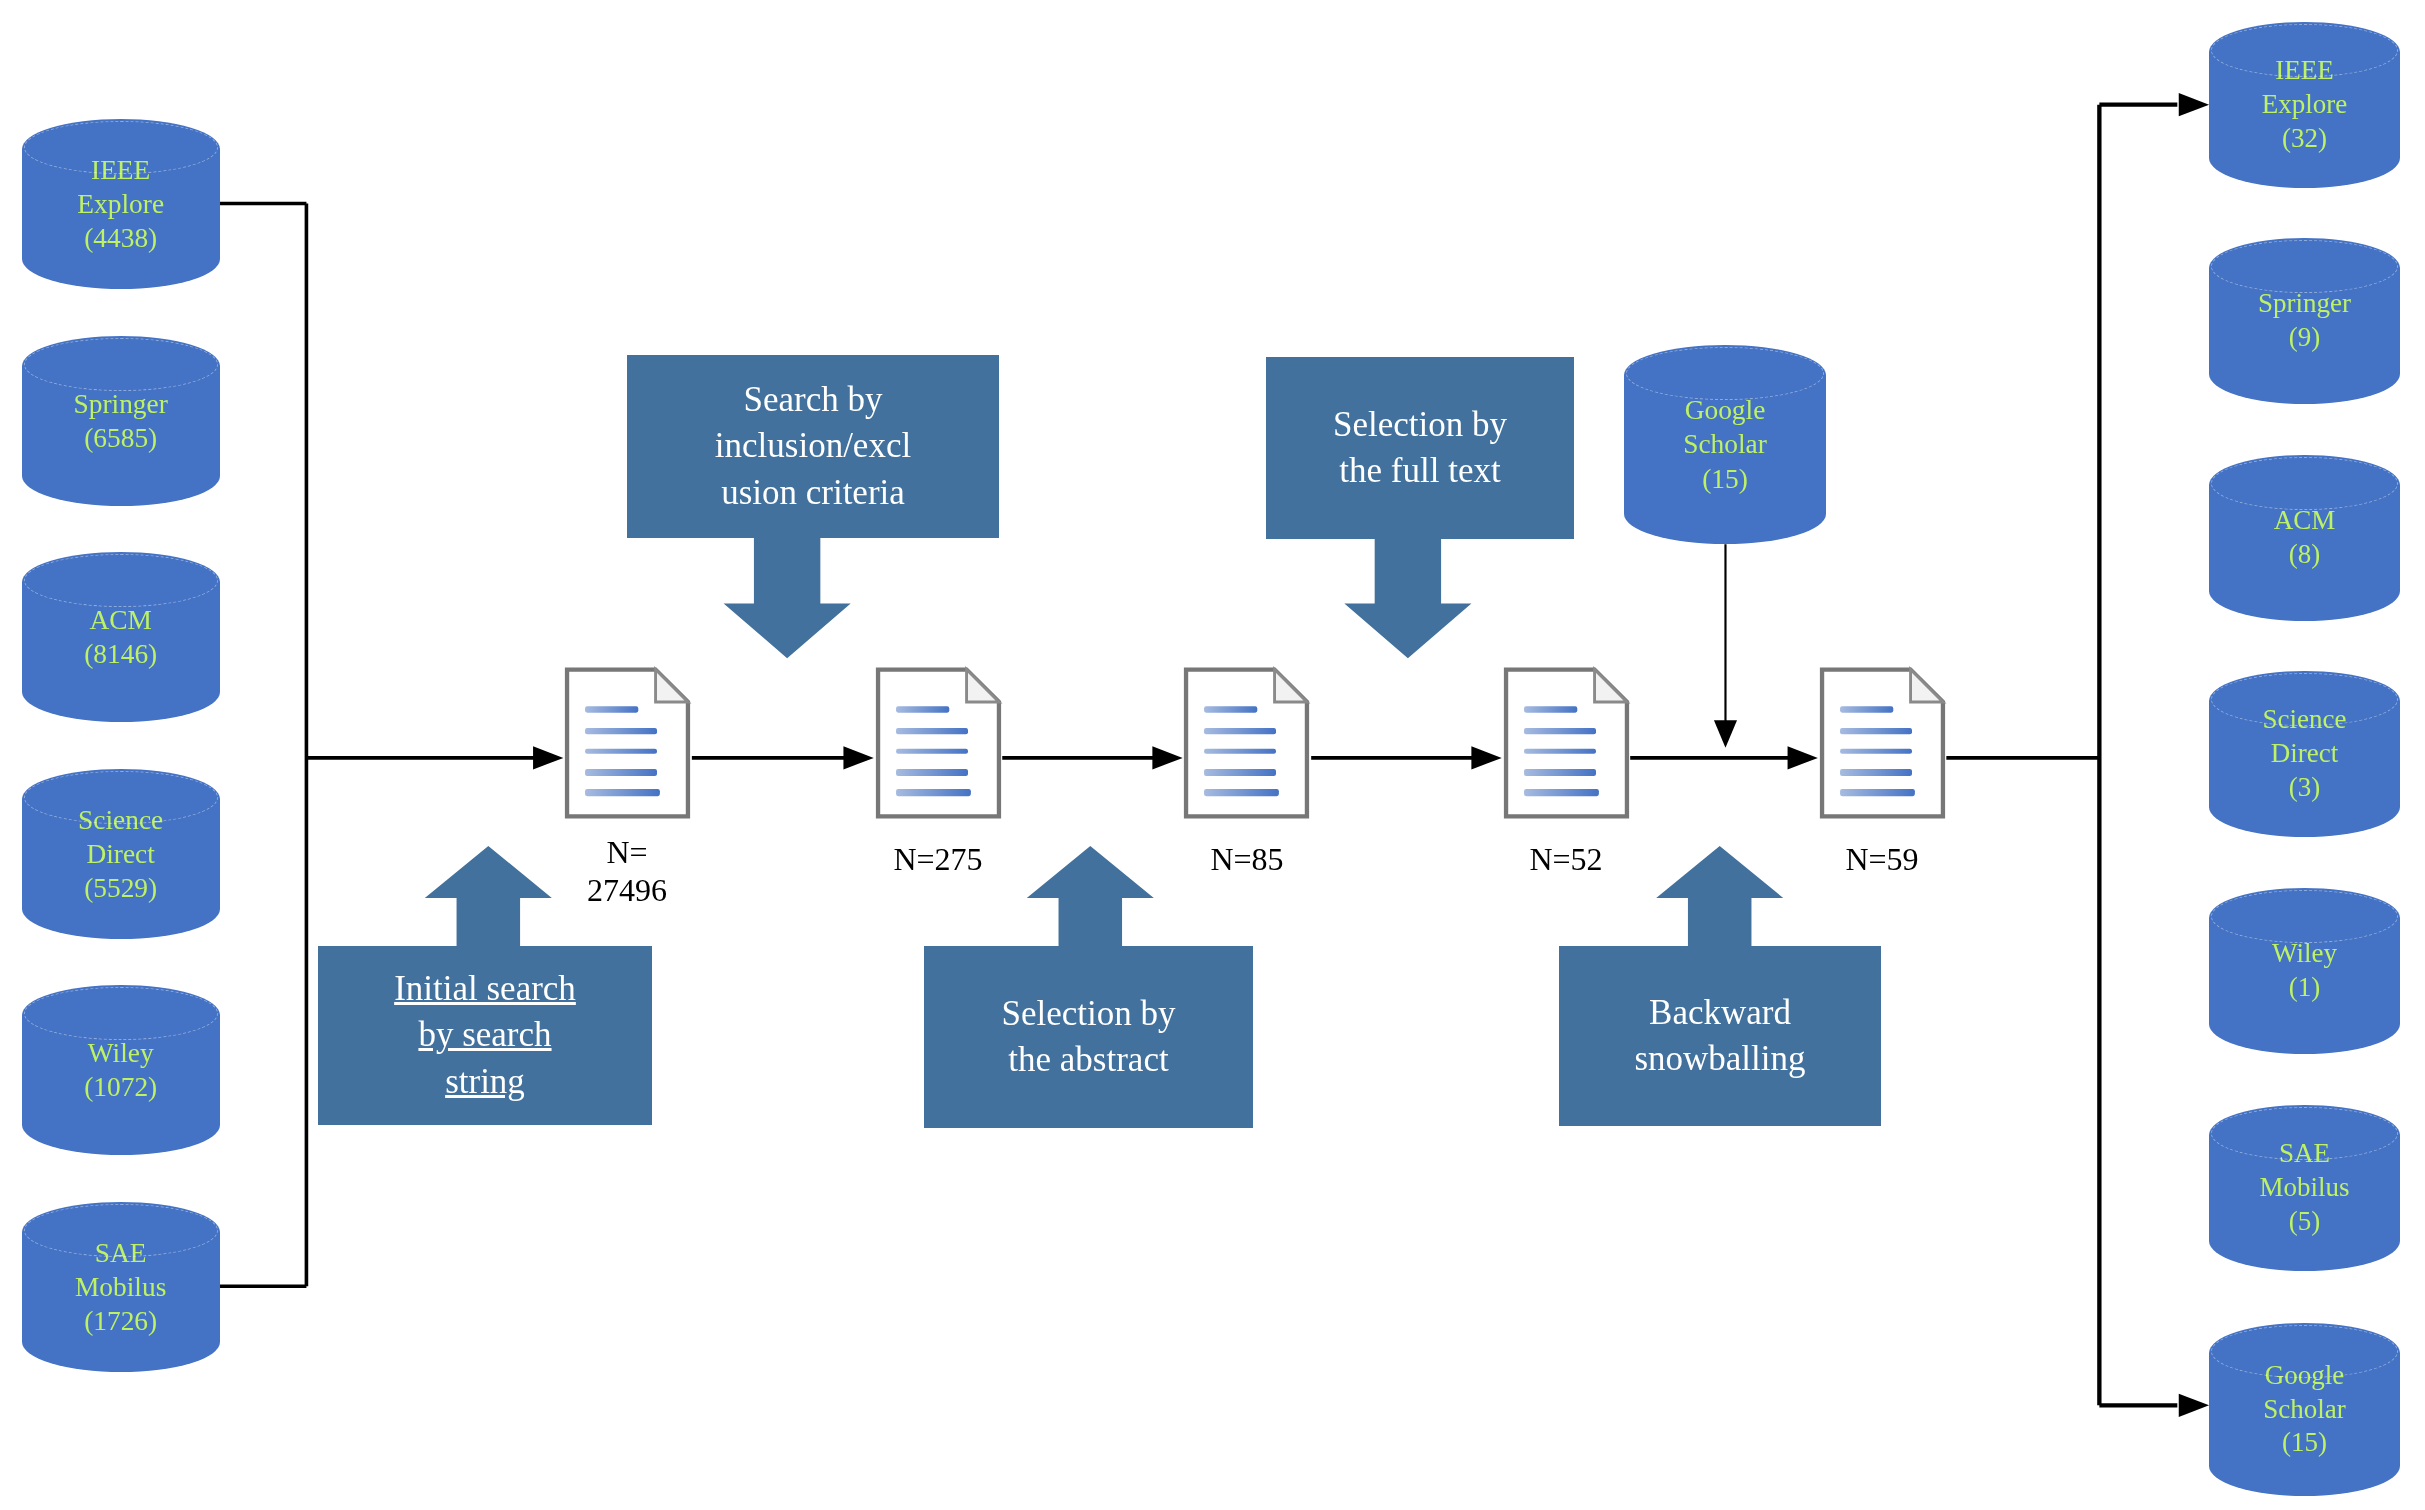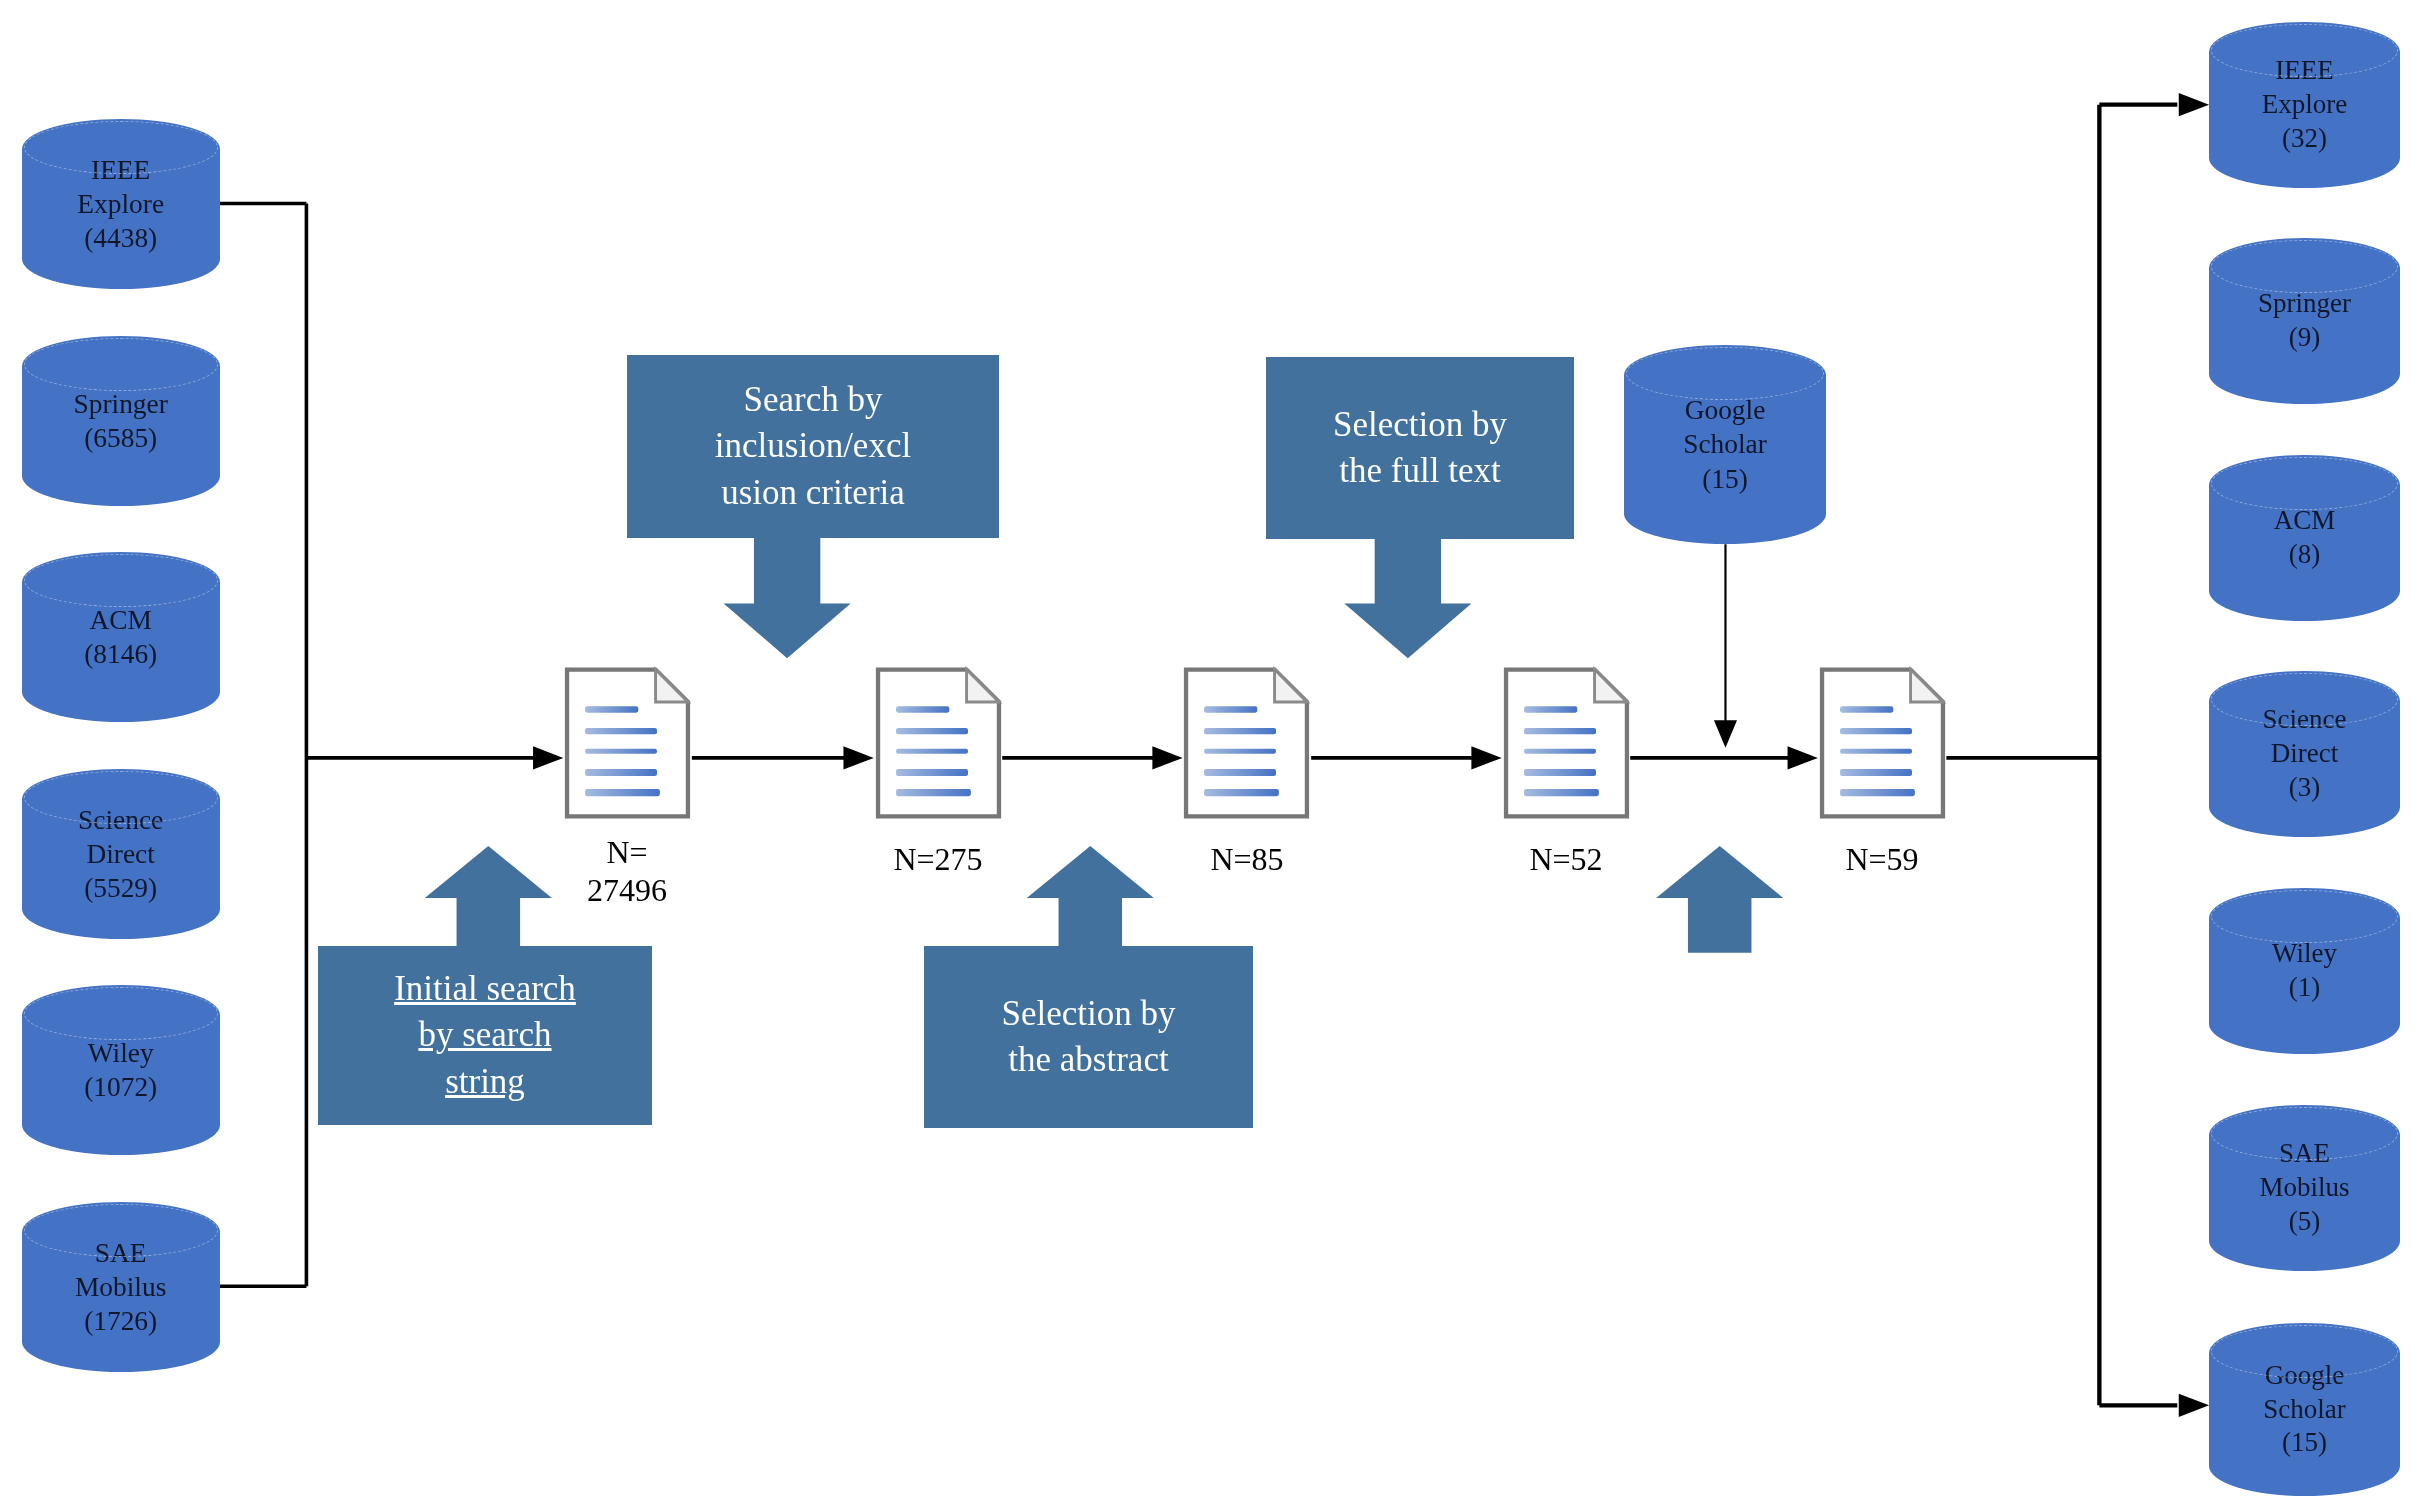--- a/index.html
+++ b/index.html
@@ -2,21 +2,21 @@
 <html style="font-size:11.6px"><head>
 <meta charset="utf-8">
 <style>
   html,body{margin:0;padding:0;background:#ffffff;}
   #stage{
     position:relative;width:2426px;height:1510px;background:#ffffff;
     font-family:"Liberation Serif","DejaVu Serif",serif;overflow:hidden;
   }
   #wires{position:absolute;left:0;top:0;}
   .cyl{
-    position:absolute;background:#4472C4;color:#0f172a;
+    position:absolute;background:#4472C4;color:#bef264;
     border-radius:50% / 30px;
     display:flex;align-items:center;justify-content:center;
     text-align:center;white-space:pre-line;line-height:1.25;
   }
   .cyl::before{
     content:"";position:absolute;left:2.2px;right:2.2px;top:2.2px;height:53px;
     border-radius:50%;border:1.4px dashed rgba(255,255,255,0.40);
     box-sizing:border-box;pointer-events:none;
   }
   .cyl.src{font-size:27.4px;}
@@ -162,20 +162,22 @@
   <div class="box" style="left:627px;top:355px;width:372px;height:183px;">Search by
 inclusion/excl
 usion criteria</div>
   <div class="box" style="left:1266px;top:357px;width:308px;height:182px;">Selection by
 the full text</div>
   <div class="box" style="left:318px;top:946px;width:334px;height:179px;text-decoration:underline;">Initial search
 by search
 string</div>
   <div class="box" style="left:924px;top:946px;width:329px;height:182px;">Selection by
 the abstract</div>
+  <div class="box" style="left:1559px;top:946px;width:322px;height:180px;">Backward
+snowballing</div>
 
   <div class="cyl res" style="left:2209px;top:21.7px;width:191px;height:166px;">IEEE
 Explore
 (32)</div>
   <div class="cyl res" style="left:2209px;top:238px;width:191px;height:166px;">Springer
 (9)</div>
   <div class="cyl res" style="left:2209px;top:455px;width:191px;height:166px;">ACM
 (8)</div>
   <div class="cyl res" style="left:2209px;top:671px;width:191px;height:166px;">Science
 Direct

